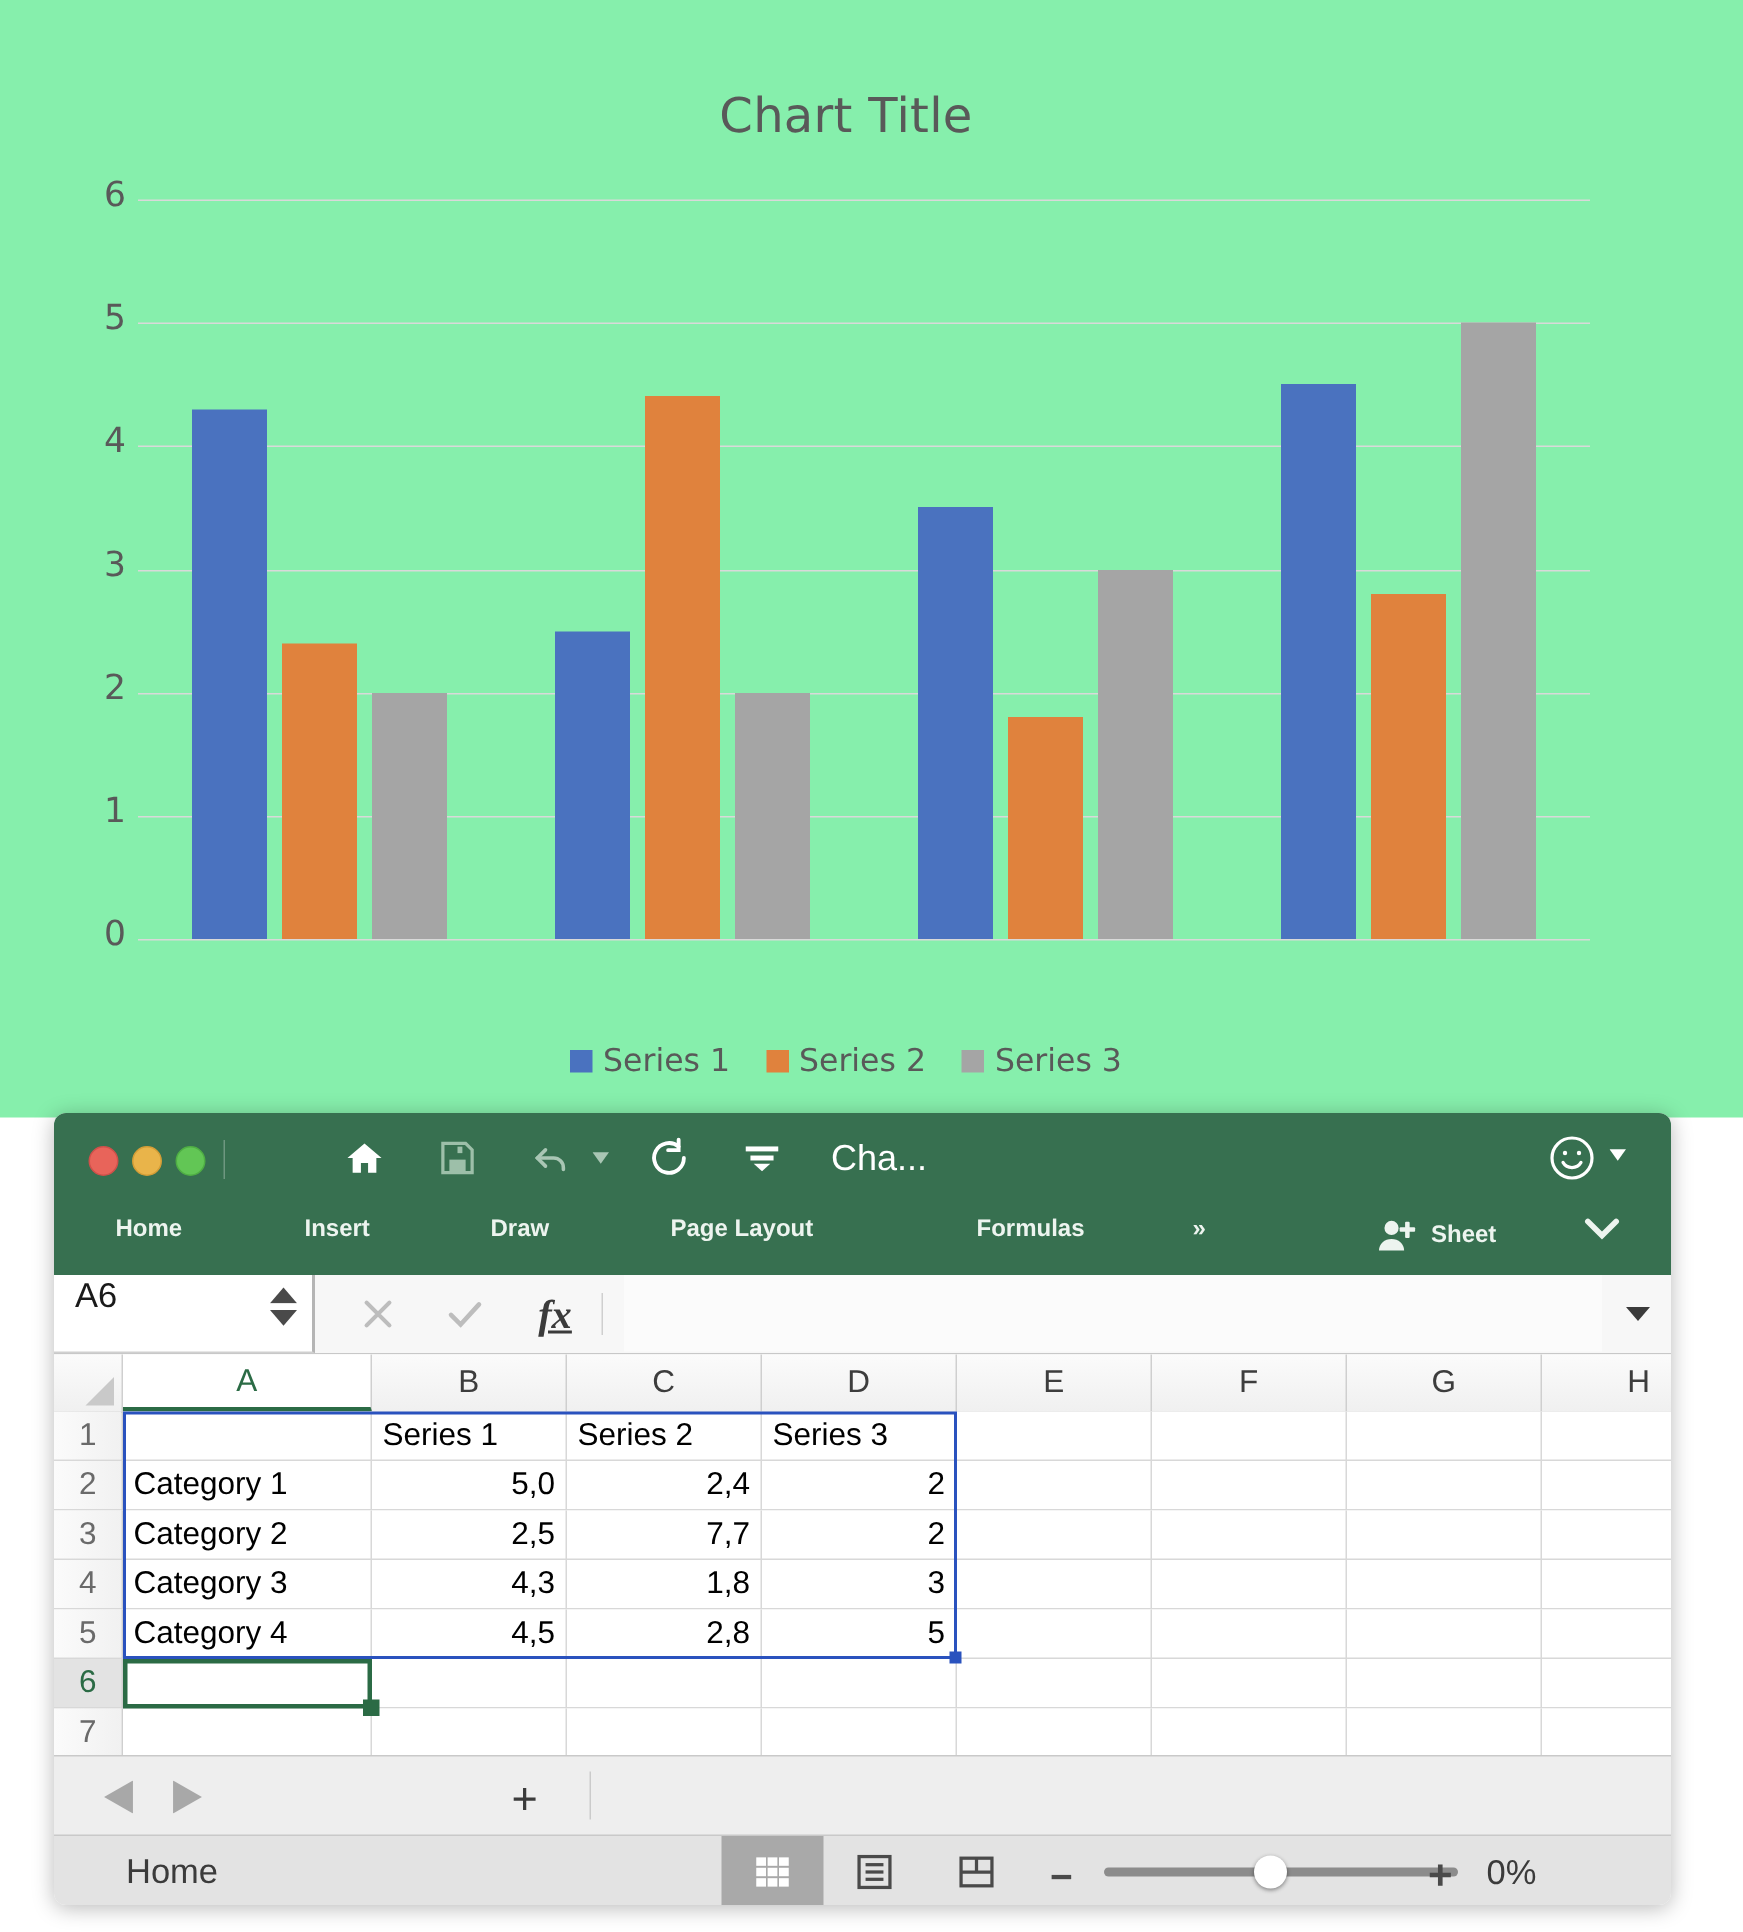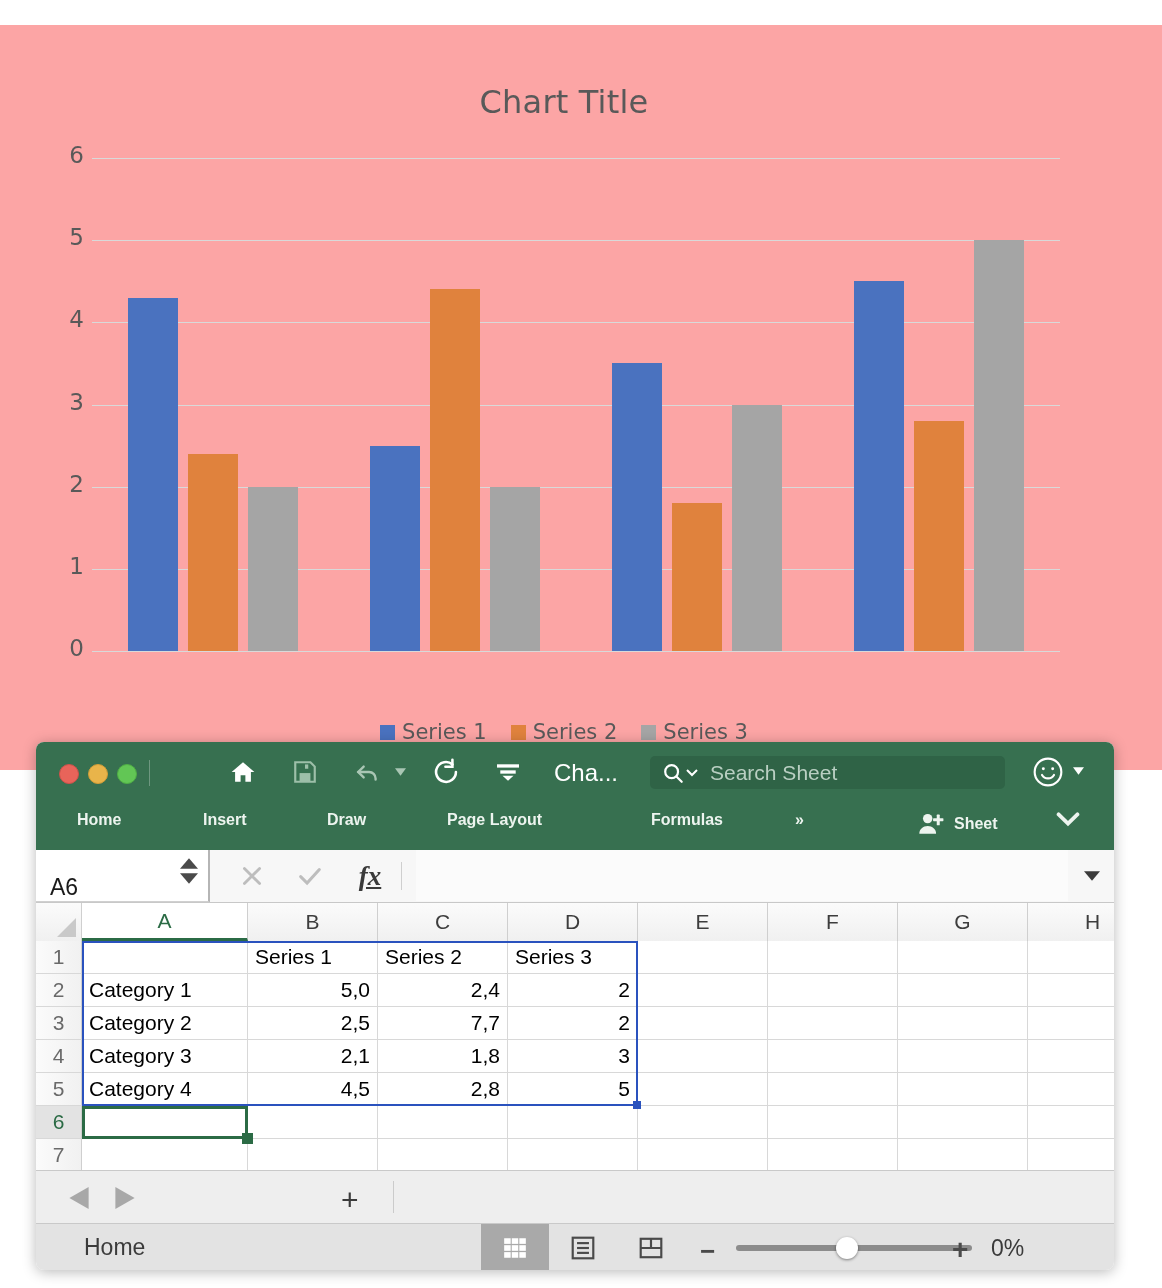--- a/index.html
+++ b/index.html
@@ -14,22 +14,21 @@
     font-family: "Liberation Sans", sans-serif;
     overflow: hidden;
   }
 
   
   #chart-area {
     position: absolute;
     left: 0; top: 0;
     width: 1162px;
     height: 745px;
-    background: #fca5a5;
-    margin-top: 25px;
+    background: #86efac;
   }
   #chart-title {
     position: absolute;
     left: 0; top: 58px;
     width: 1128px;
     text-align: center;
     font-size: 32px;
     color: #595959;
     font-family: "DejaVu Sans", sans-serif;
     letter-spacing: .2px;
@@ -197,21 +196,21 @@
     border-bottom: 1px solid #c8c8c8;
   }
   #namebox {
     position: absolute;
     left: 0; top: 0;
     width: 172px; height: 51px;
     background: #ffffff;
     border-right: 2px solid #b5b5b5;
     border-bottom: 1px solid #d0d0d0;
     display: flex;
-    align-items: flex-end;
+    align-items: flex-start;
   }
   #namebox-value {
     margin-left: 14px;
     font-size: 23px;
     color: #1a1a1a;
     font-family: "Liberation Sans", sans-serif;
   }
   #namebox-steppers {
     position: absolute;
     right: 10px; top: 8px;
@@ -472,34 +471,20 @@
     <div class="qat-icon" id="qat-more">
       <svg width="22" height="18" viewBox="0 0 20 16" fill="currentColor">
           <rect x="0" y="1" width="20" height="3"></rect>
           <rect x="3" y="6.5" width="14" height="3"></rect>
           <path d="M5 11.5h10L10 16z"></path>
         </svg>
     </div>
 
     <div id="doc-title">Cha...</div>
 
-    <div id="search-box">
-      <span id="search-icon">
-        <svg width="22" height="22" viewBox="0 0 24 24" fill="none" stroke="currentColor" stroke-width="2.4">
-            <circle cx="10.5" cy="10.5" r="7"></circle>
-            <path d="M16 16l5.5 5.5" stroke-linecap="round"></path>
-          </svg>
-      </span>
-      <span id="search-caret">
-        <svg width="12" height="8" viewBox="0 0 12 8" fill="none" stroke="currentColor" stroke-width="2">
-            <path d="M1 1l5 5 5-5"></path>
-          </svg>
-      </span>
-      <span id="search-placeholder">Search Sheet</span>
-    </div>
 
     <div id="smiley">
       <svg width="32" height="32" viewBox="0 0 24 24" fill="none" stroke="currentColor" stroke-width="1.6">
           <circle cx="12" cy="12" r="10"></circle>
           <circle cx="8.5" cy="9.5" r="1.1" fill="currentColor" stroke="none"></circle>
           <circle cx="15.5" cy="9.5" r="1.1" fill="currentColor" stroke="none"></circle>
           <path d="M7.5 14.2a5.2 5.2 0 0 0 9 0" stroke-linecap="round"></path>
         </svg>
     </div>
     <div id="smiley-caret">
@@ -608,21 +593,21 @@
         <div class="cell" style="left: 992px; width: 130px; top: 71px; height: 33px;"></div>
         <div class="cell" style="left: 46px; width: 166px; top: 104px; height: 33px;">Category 2</div>
         <div class="cell num" style="left: 212px; width: 130px; top: 104px; height: 33px;">2,5</div>
         <div class="cell num" style="left: 342px; width: 130px; top: 104px; height: 33px;">7,7</div>
         <div class="cell num" style="left: 472px; width: 130px; top: 104px; height: 33px;">2</div>
         <div class="cell" style="left: 602px; width: 130px; top: 104px; height: 33px;"></div>
         <div class="cell" style="left: 732px; width: 130px; top: 104px; height: 33px;"></div>
         <div class="cell" style="left: 862px; width: 130px; top: 104px; height: 33px;"></div>
         <div class="cell" style="left: 992px; width: 130px; top: 104px; height: 33px;"></div>
         <div class="cell" style="left: 46px; width: 166px; top: 137px; height: 33px;">Category 3</div>
-        <div class="cell num" style="left: 212px; width: 130px; top: 137px; height: 33px;">2,1</div>
+        <div class="cell num" style="left: 212px; width: 130px; top: 137px; height: 33px;">4,3</div>
         <div class="cell num" style="left: 342px; width: 130px; top: 137px; height: 33px;">1,8</div>
         <div class="cell num" style="left: 472px; width: 130px; top: 137px; height: 33px;">3</div>
         <div class="cell" style="left: 602px; width: 130px; top: 137px; height: 33px;"></div>
         <div class="cell" style="left: 732px; width: 130px; top: 137px; height: 33px;"></div>
         <div class="cell" style="left: 862px; width: 130px; top: 137px; height: 33px;"></div>
         <div class="cell" style="left: 992px; width: 130px; top: 137px; height: 33px;"></div>
         <div class="cell" style="left: 46px; width: 166px; top: 170px; height: 33px;">Category 4</div>
         <div class="cell num" style="left: 212px; width: 130px; top: 170px; height: 33px;">4,5</div>
         <div class="cell num" style="left: 342px; width: 130px; top: 170px; height: 33px;">2,8</div>
         <div class="cell num" style="left: 472px; width: 130px; top: 170px; height: 33px;">5</div>

